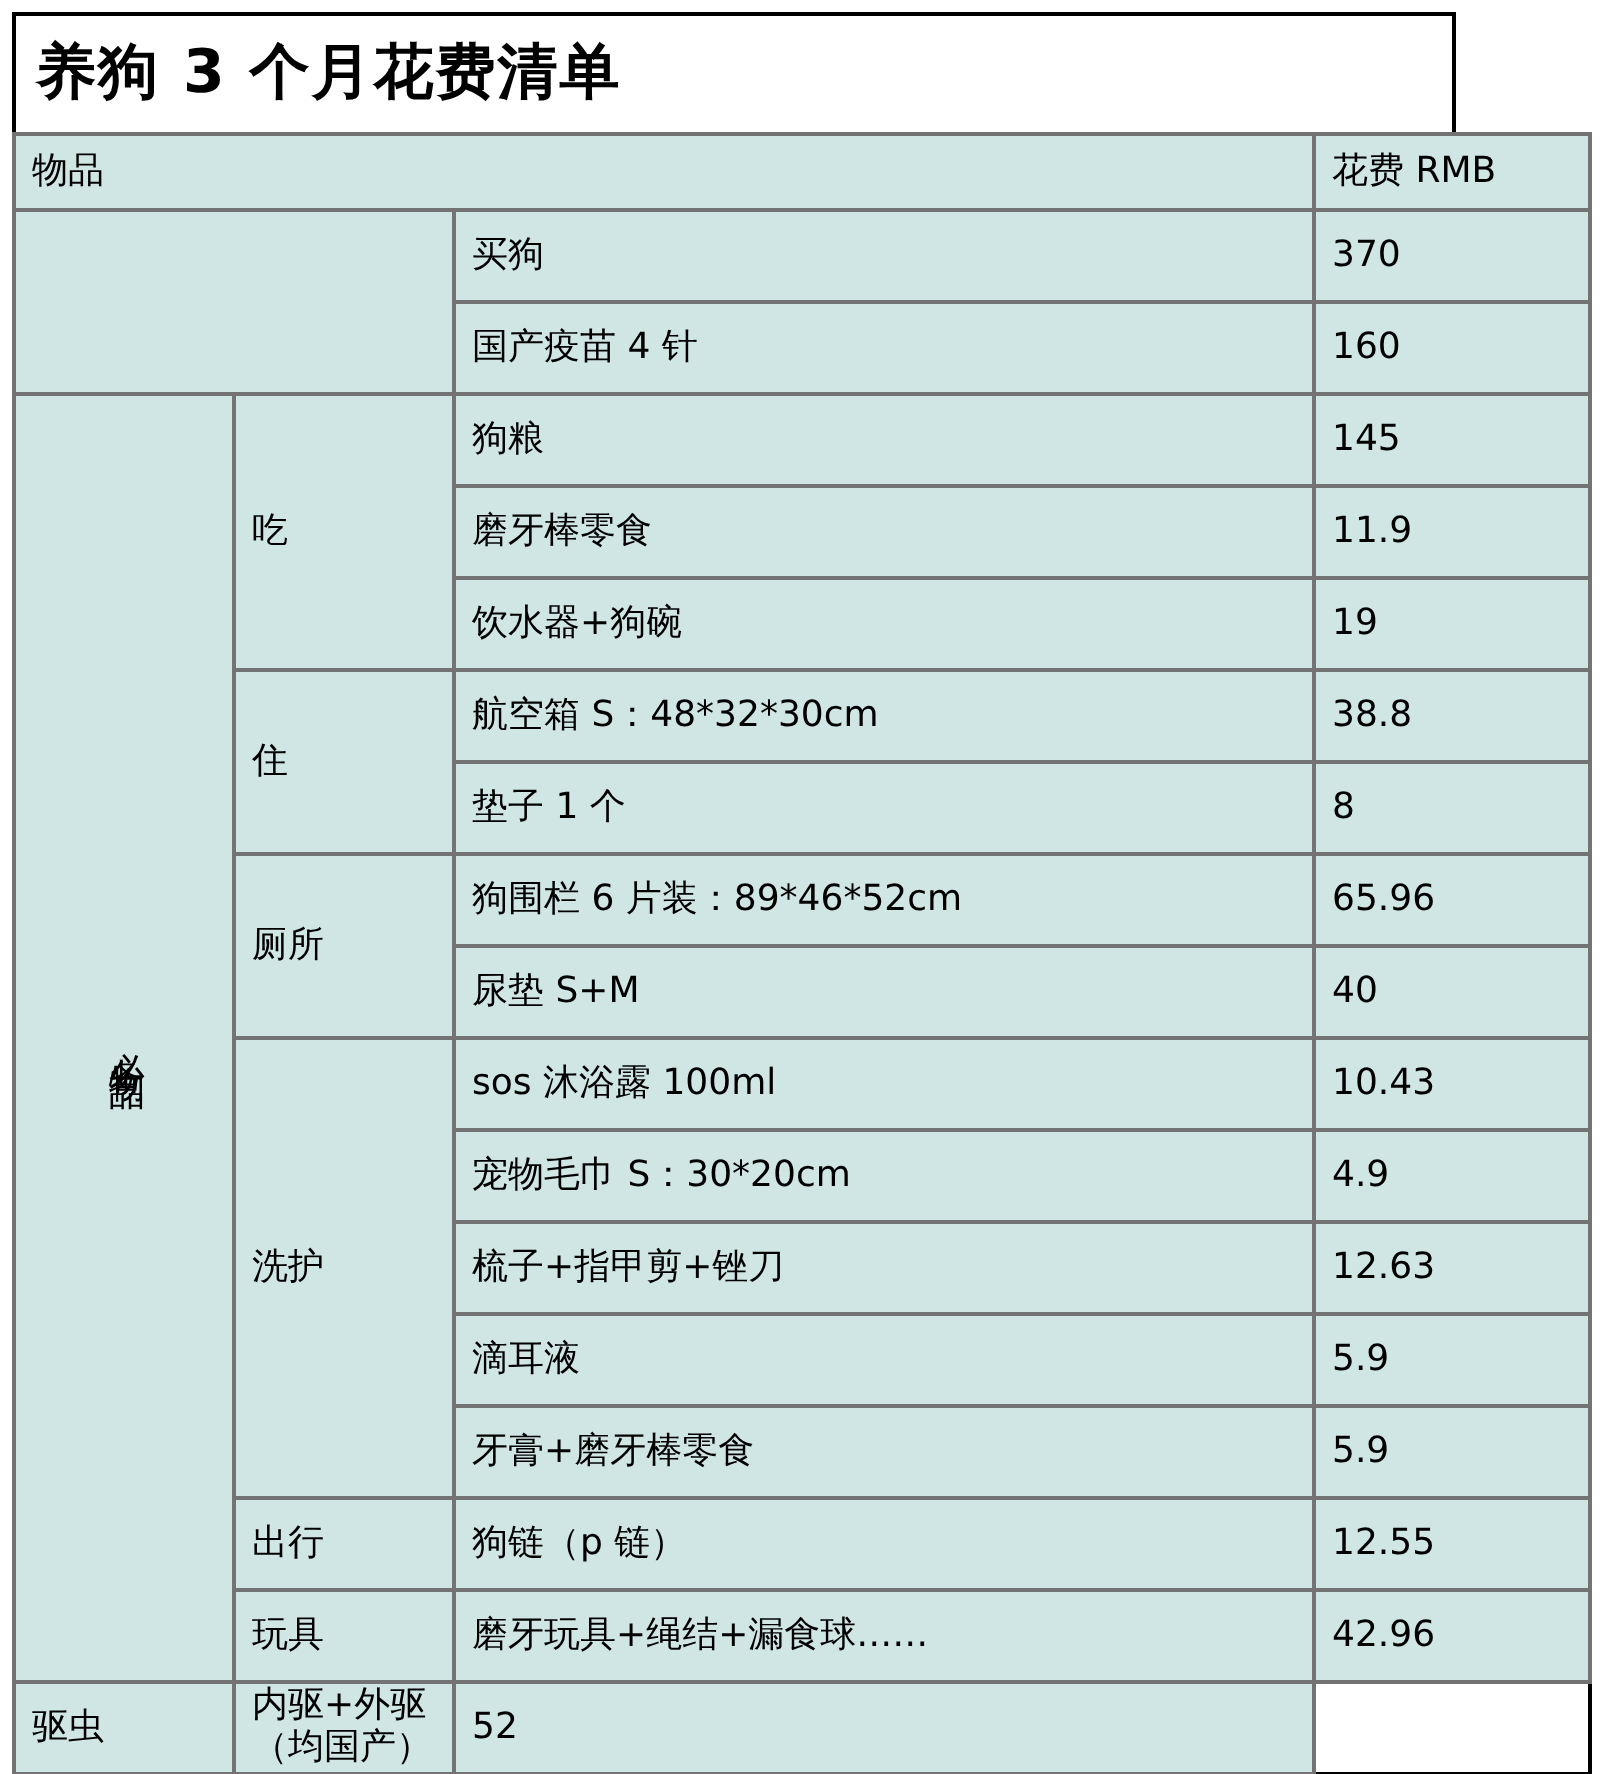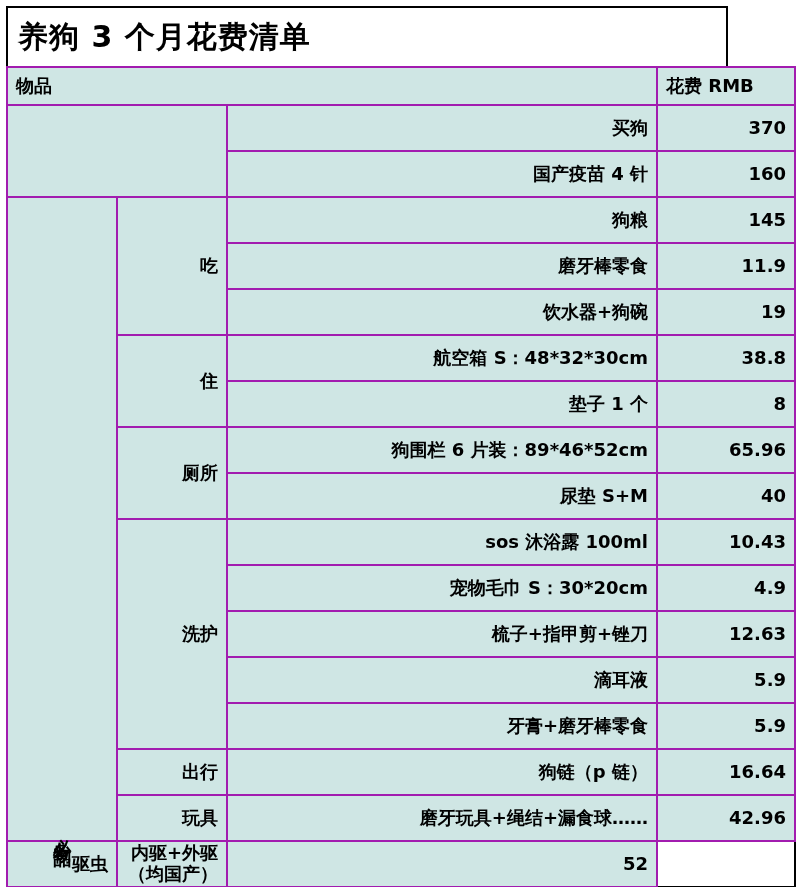--- a/index.html
+++ b/index.html
@@ -37,24 +37,24 @@
     letter-spacing: 1px;
     line-height: 1;
   }
   table.expense {
     border-collapse: collapse;
     table-layout: fixed;
     width: 788px;
     border: 2px solid #000;
   }
   table.expense td {
-    border: 2px solid #a21caf;
+    border: 2px solid #737373;
     padding: 0 8px;
     font-size: 18px;
-    font-weight: bold;
+    font-weight: normal;
     vertical-align: middle;
     background: #cfe6e4;
     line-height: 1.15;
   }
   td.header-cell {
     background: #ffffff;
     height: 36px;
     font-size: 19px;
   }
   td.blank-white {
@@ -77,21 +77,21 @@
     text-align: center;
     font-size: 19px;
     padding: 0;
   }
   td.item {
     font-size: 18px;
   }
   td.cost {
     font-size: 18px;
   }
-  tr.datarow td { height: 44px; text-align: right; }
+  tr.datarow td { height: 44px; }
   .nowrap { white-space: nowrap; }
 </style>
 </head>
 <body>
 
 <div class="sheet">
 
   <div class="title-row">
     <div class="title-text">养狗 3 个月花费清单</div>
   </div>
@@ -172,21 +172,21 @@
         <td class="cost">5.9</td>
       </tr>
       <tr class="datarow">
         <td class="item">牙膏+磨牙棒零食</td>
         <td class="cost">5.9</td>
       </tr>
 
       <tr class="datarow">
         <td class="cat">出行</td>
         <td class="item">狗链（p 链）</td>
-        <td class="cost">16.64</td>
+        <td class="cost">12.55</td>
       </tr>
 
       <tr class="datarow">
         <td class="cat">玩具</td>
         <td class="item">磨牙玩具+绳结+漏食球……</td>
         <td class="cost">42.96</td>
       </tr>
 
       <tr class="datarow">
         <td class="cat">驱虫</td>

